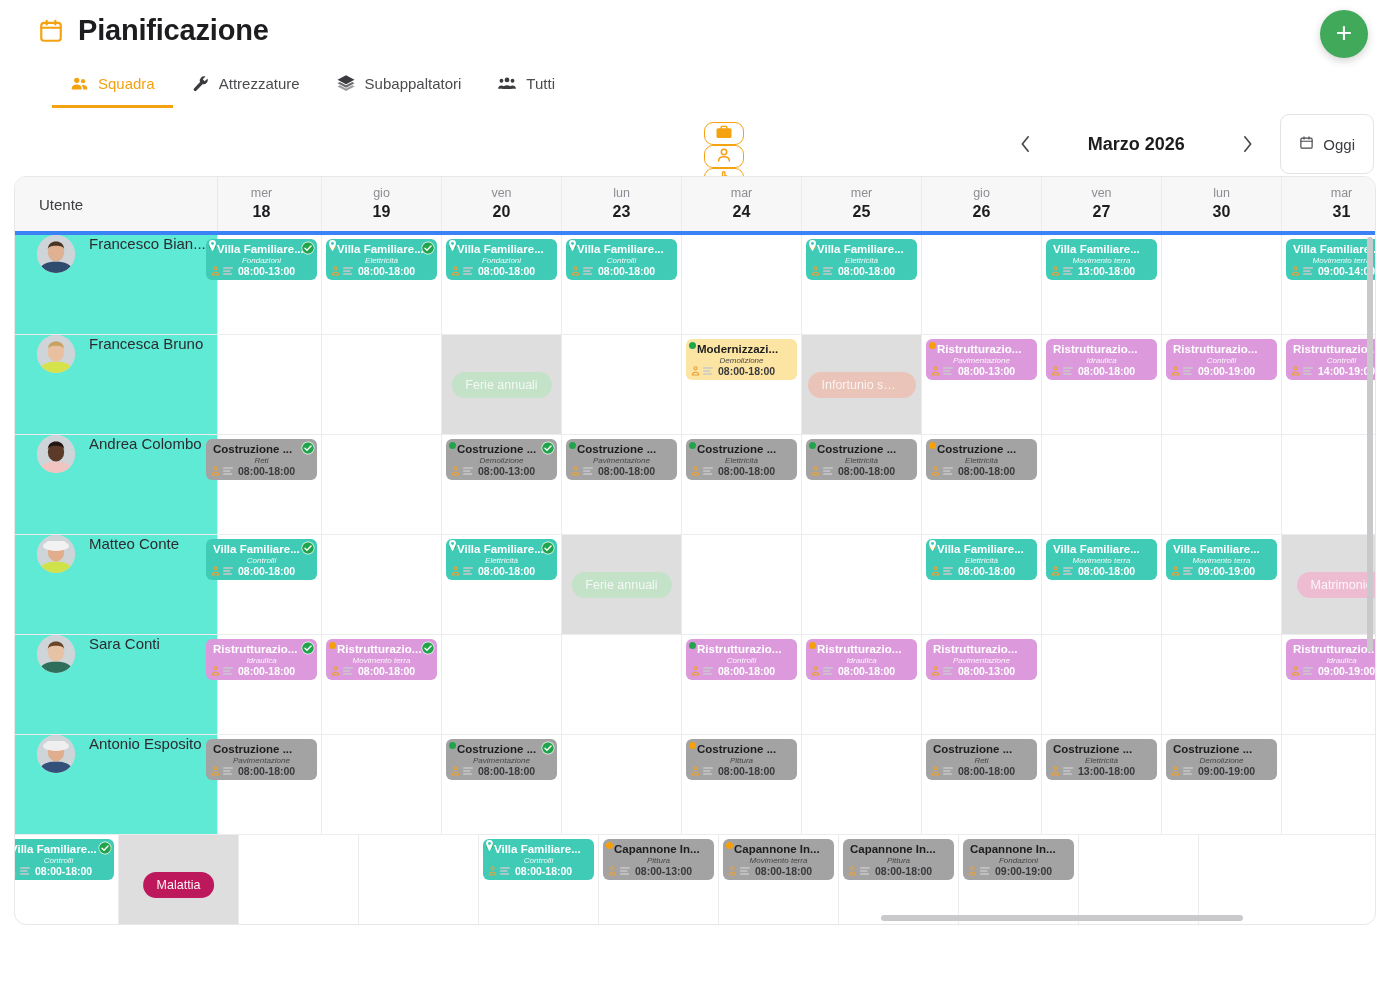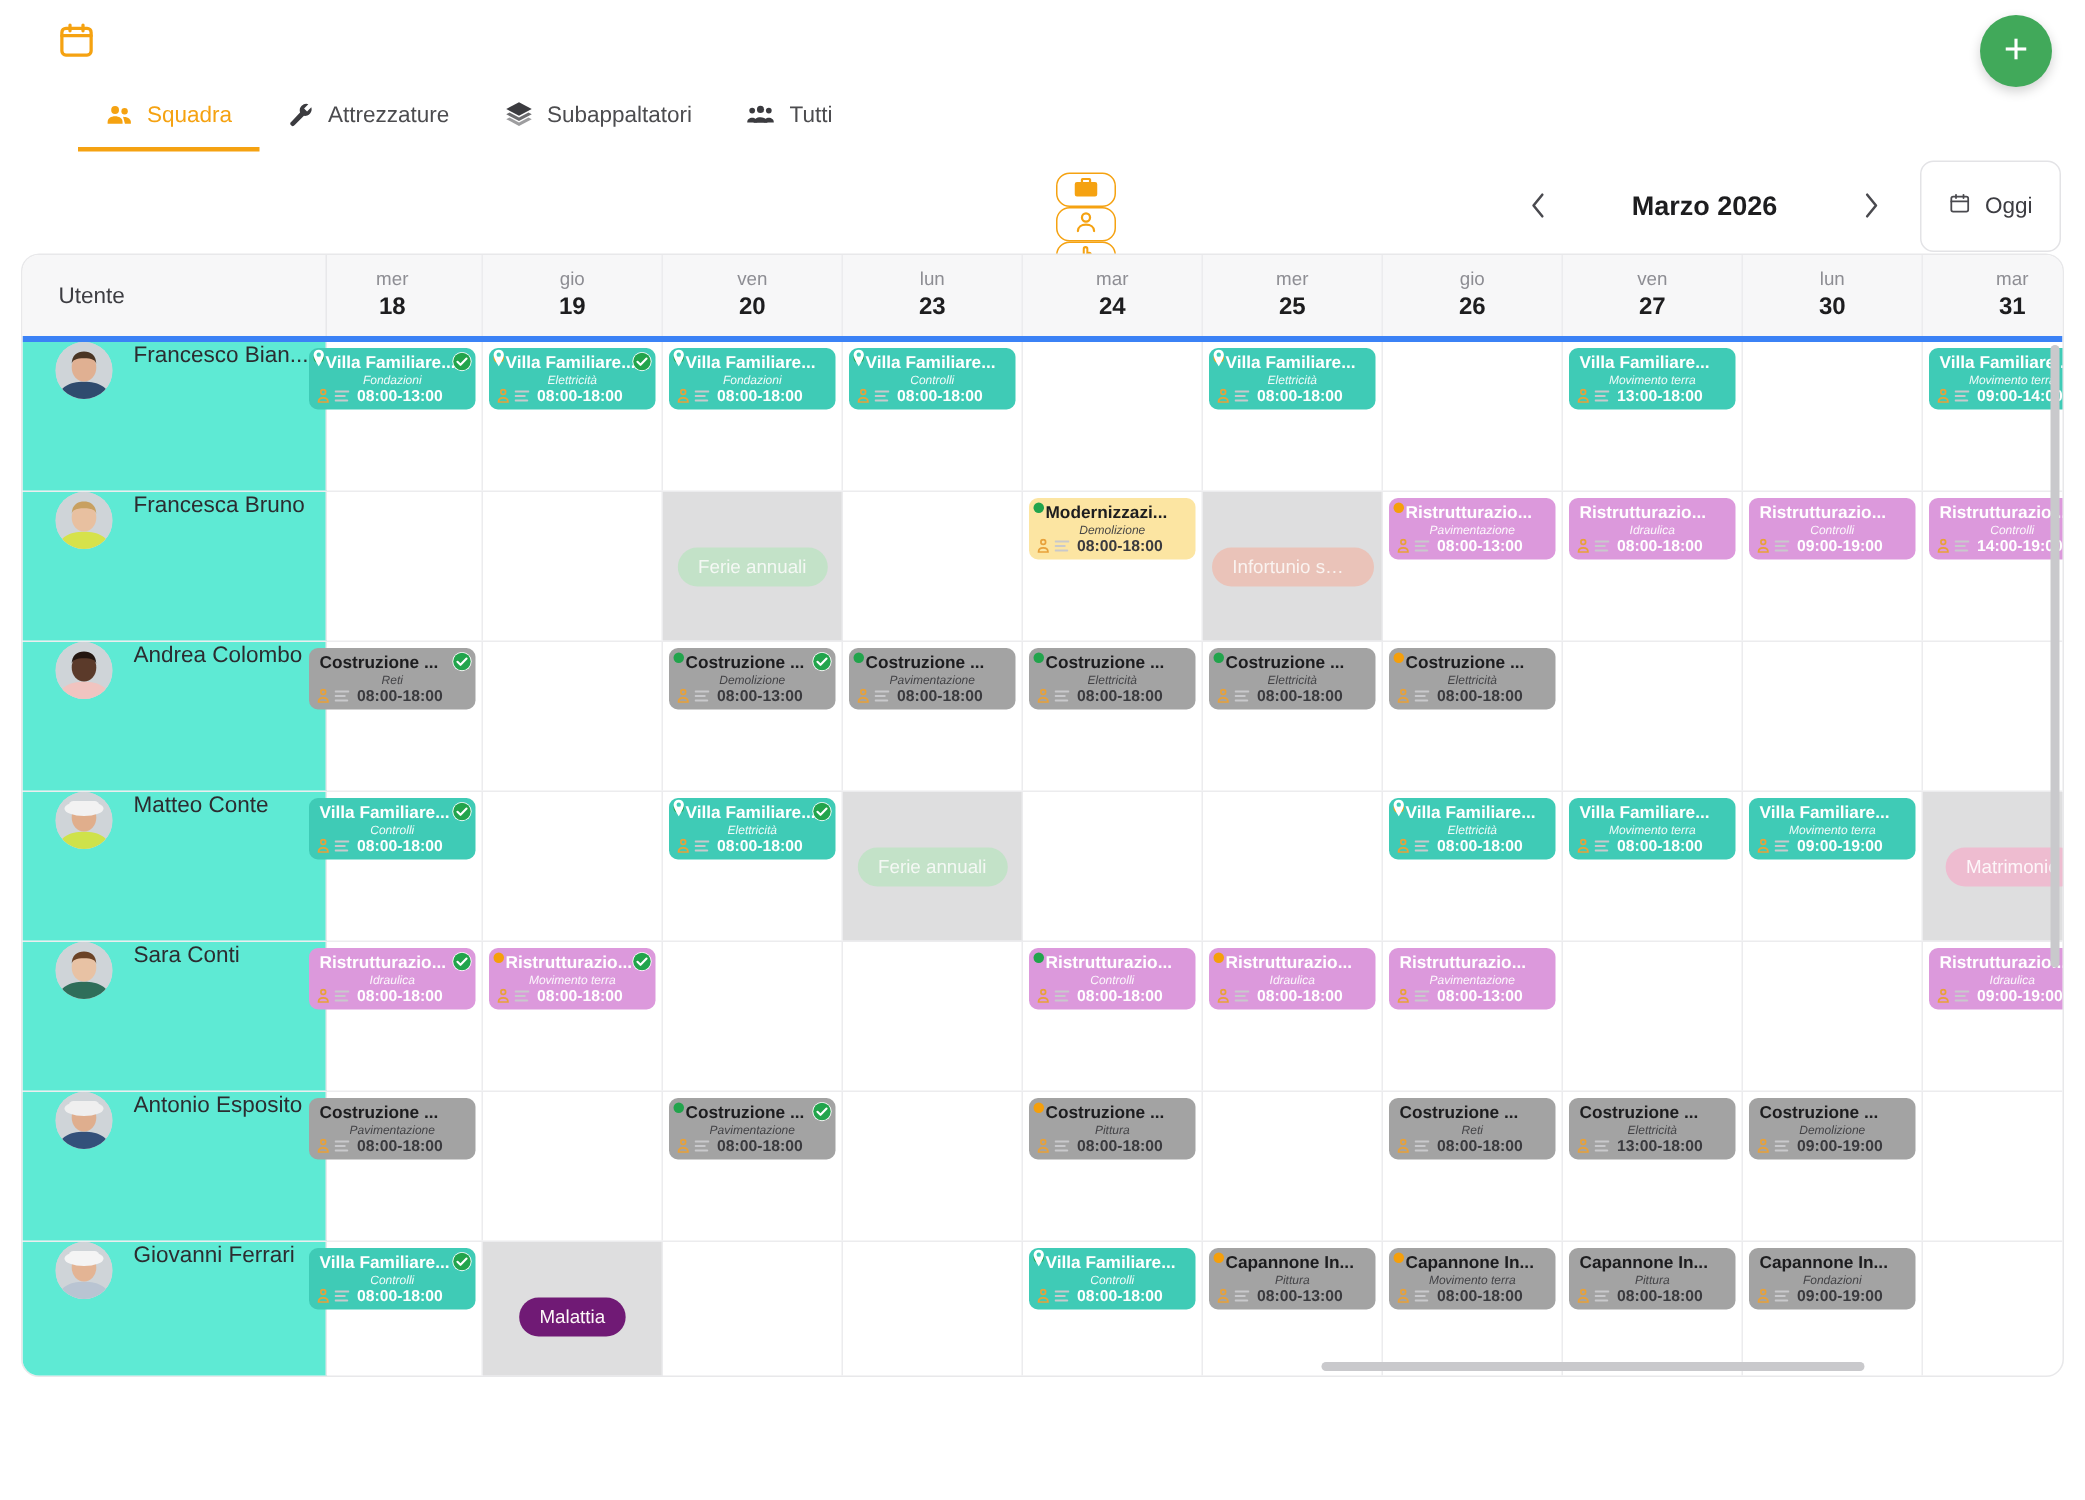--- a/index.html
+++ b/index.html
@@ -156,21 +156,21 @@
   .ev-icons { display: flex; align-items: center; gap: 3px; }
 
   
   .abs-pill {
     position: absolute; left: 50%; top: 50%; transform: translate(-50%,-50%);
     border-radius: 14px; padding: 6px 14px; font-size: 12.5px;
     white-space: nowrap; max-width: 108px; overflow: hidden; text-overflow: ellipsis;
   }
   .abs-pill.vacation { background: #c3e2c8; color: #f4f8f4; }
   .abs-pill.injury   { background: #eac3b9; color: #faf3f0; }
-  .abs-pill.sick     { background: #701a75; color: #fdf7f7; }
+  .abs-pill.sick     { background: #be185d; color: #fdf7f7; }
   .abs-pill.wedding  { background: #eebcd0; color: #fdf6f9; }
 
   
   .vscroll {
     position: absolute; right: 2px; top: 60px; width: 6px; height: 415px;
     background: #c9c9cc; border-radius: 3px;
   }
   .hscroll {
     position: absolute; left: 866px; bottom: 3px; height: 6px; width: 362px;
     background: #c9c9cc; border-radius: 3px;
@@ -182,20 +182,21 @@
 <div class="page-header">
   <div class="title-row">
     <span class="cal-title-icon">
       <svg width="26" height="26" viewBox="0 0 24 24" fill="none" stroke="#f5a211" stroke-width="2" stroke-linecap="round" stroke-linejoin="round">
         <rect x="3" y="4.5" width="18" height="16.5" rx="2.5"></rect>
         <line x1="3" y1="9" x2="21" y2="9"></line>
         <line x1="8" y1="2.5" x2="8" y2="6"></line>
         <line x1="16" y1="2.5" x2="16" y2="6"></line>
       </svg>
     </span>
+    <span class="page-title">Pianificazione</span>
   </div>
 
   <button class="fab">
     <span>+</span>
   </button>
 
   <div class="tabs">
     <button class="tab active">
       <span class="ic">
         <svg width="19" height="19" viewBox="0 0 24 24" fill="#f5a211">
@@ -1314,33 +1315,20 @@
                     </svg>
                   </span>
                   <span class="ev-time">09:00-19:00</span>
                 </div>
               </div>
             </div>
             <div class="dcell"></div>
           </div>
         </div>
         <div class="urow">
-          <div class="ucell">
-            <span class="avatar">
-              <svg class="face" viewBox="0 0 38 38">
-                <rect width="38" height="38" fill="#cfd4d8"></rect>
-                <path d="M2 38c0-8 7.5-11.5 17-11.5S36 30 36 38z" fill="#b9c4d2"></path>
-                <ellipse cx="19" cy="17" rx="8.2" ry="9.4" fill="#e3b494"></ellipse>
-                <path d="M10.8 15c0-6 3.6-8.6 8.2-8.6S27.2 9 27.2 15c0-3-3.3-4.2-8.2-4.2S10.8 12 10.8 15z" fill="#6f5a42"></path>
-                <ellipse cx="19" cy="11" rx="13" ry="5" fill="#f4f4f4"></ellipse>
-                <rect x="9" y="6" width="20" height="6" rx="3" fill="#f4f4f4"></rect>
-              </svg>
-            </span>
-            <span class="uname">Giovanni Ferrari</span>
-          </div>
           <div style="display: flex; margin-left: -16px;">
             <div class="dcell">
               <div class="ev teal">
                 <span class="check"><svg viewBox="0 0 24 24" width="14" height="14">
                     <circle cx="12" cy="12" r="11" fill="#ffffff"></circle>
                     <circle cx="12" cy="12" r="10" fill="#22a44c"></circle>
                     <polyline points="6.8,12.4 10.3,15.8 17.2,8.6" fill="none" stroke="#fff" stroke-width="2.4" stroke-linecap="round" stroke-linejoin="round"></polyline>
                   </svg></span>
                 <div class="ev-title" style="padding-left: 2px;">Villa Familiare...</div>
                 <div class="ev-sub">Controlli</div>

